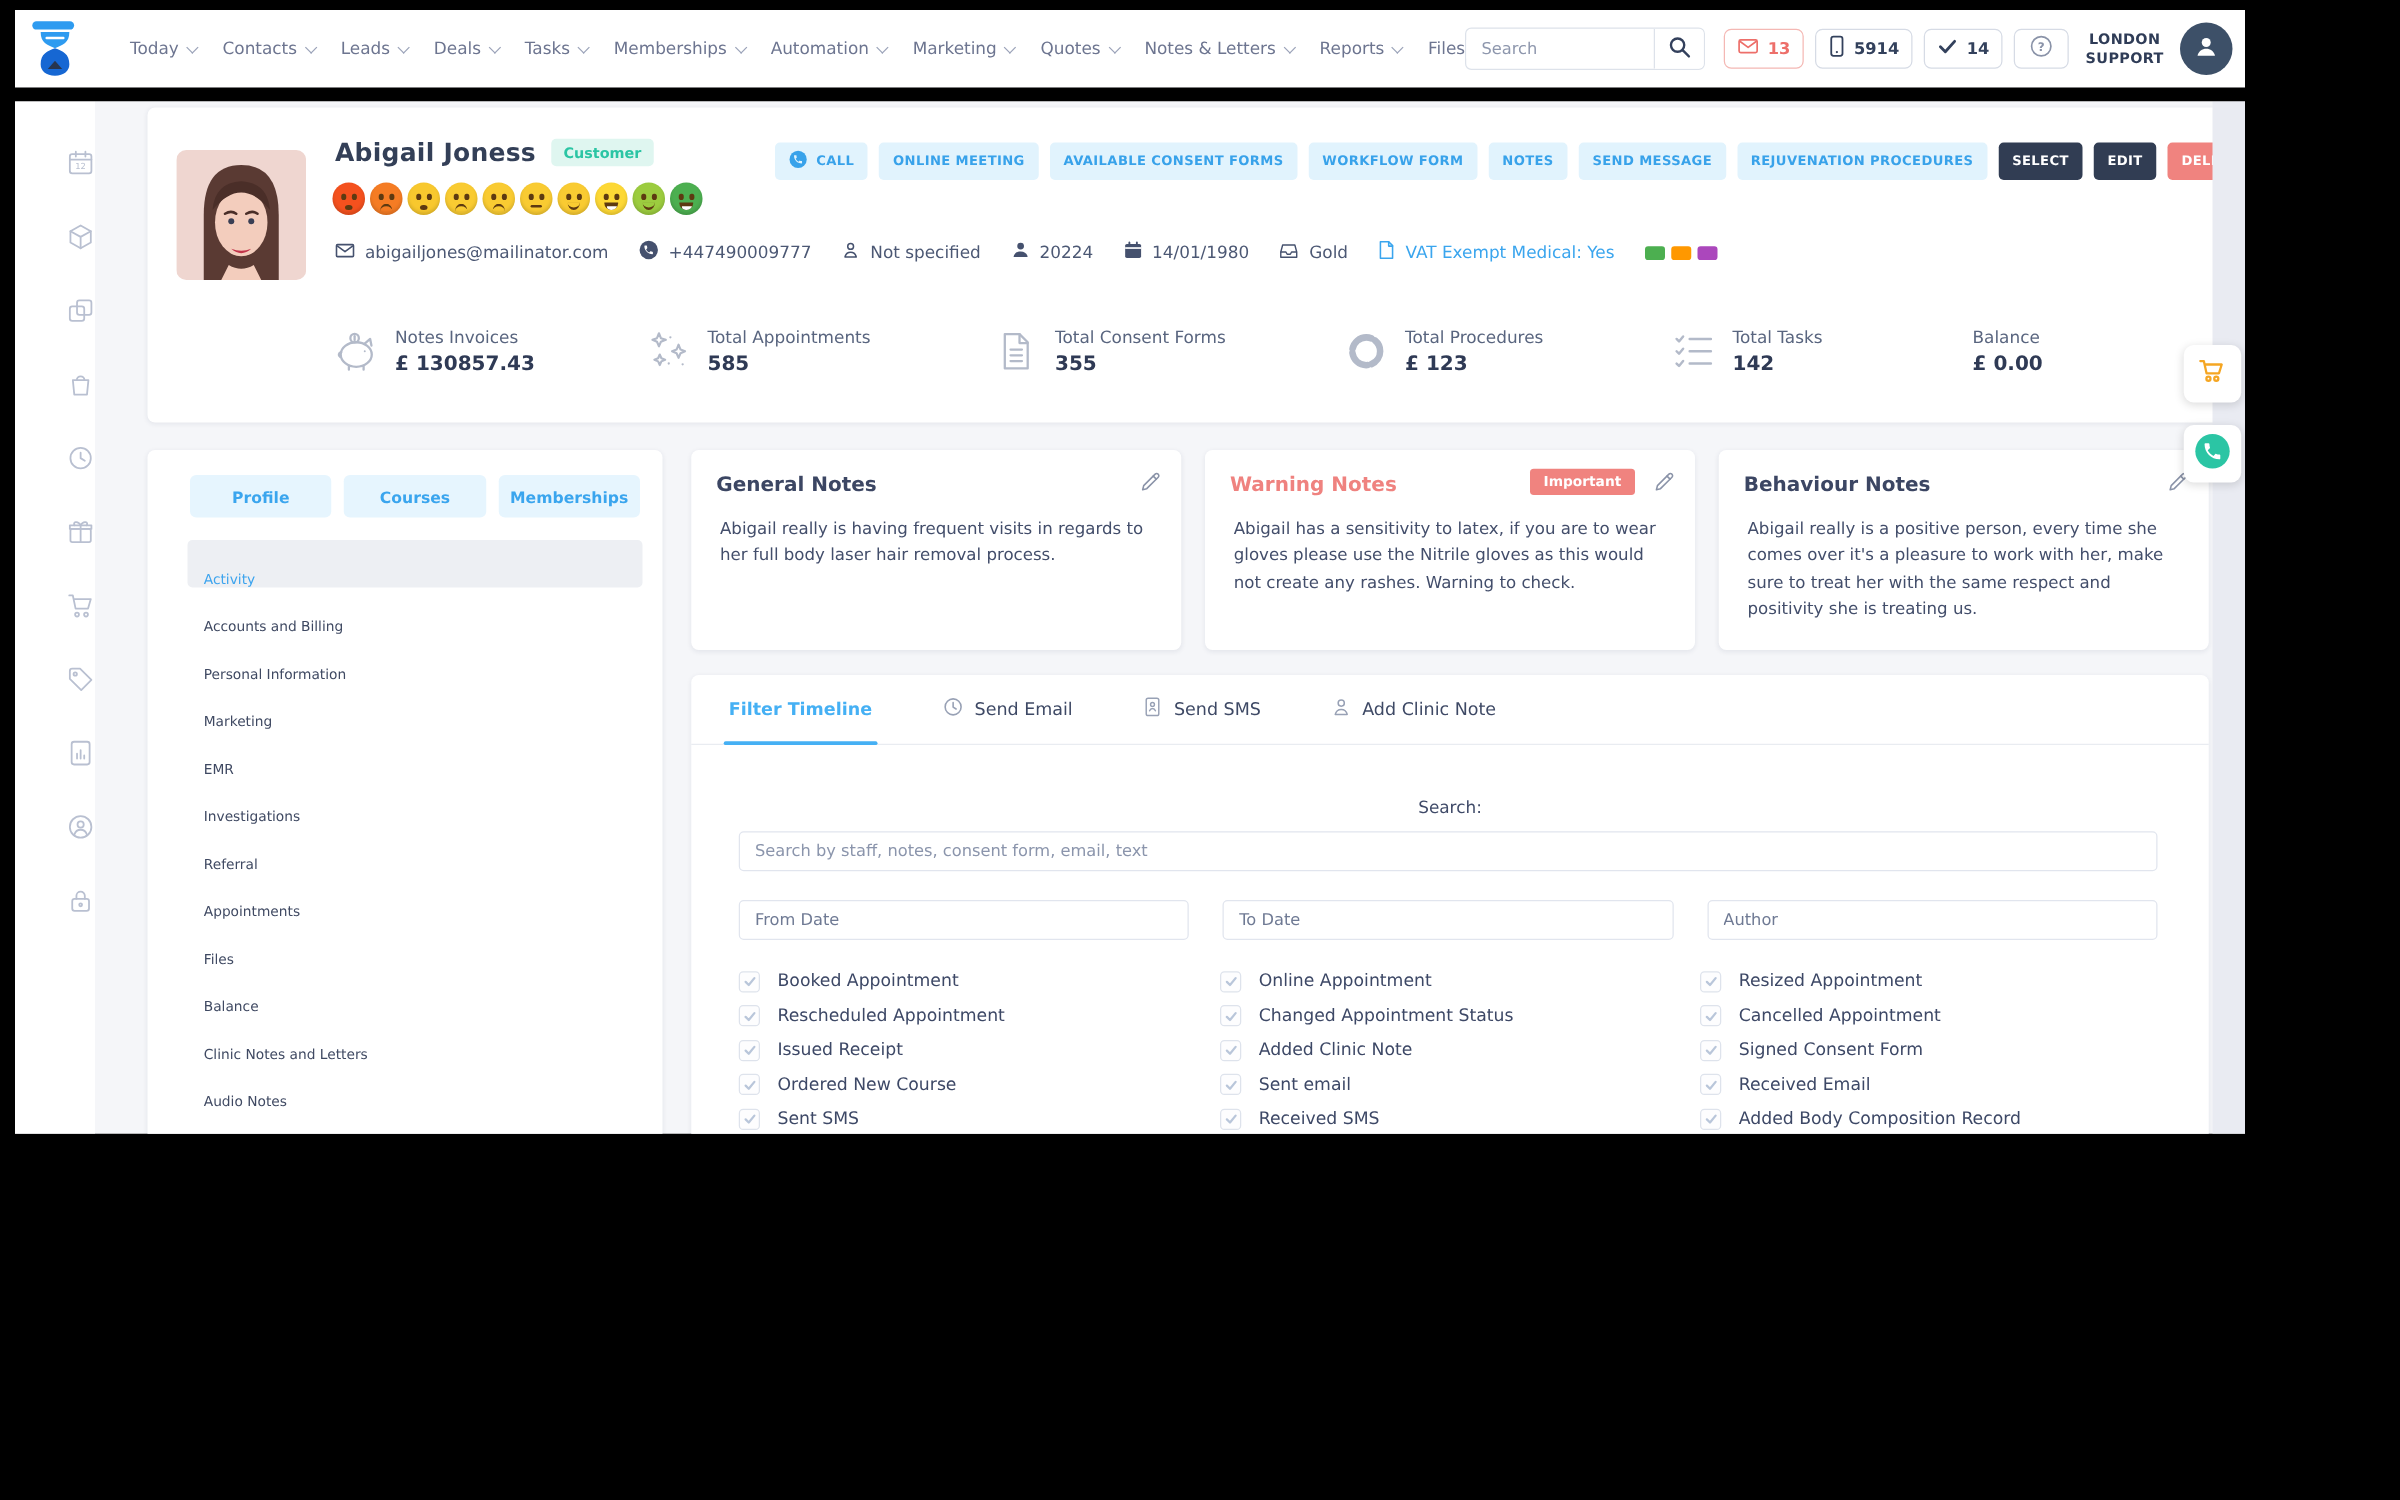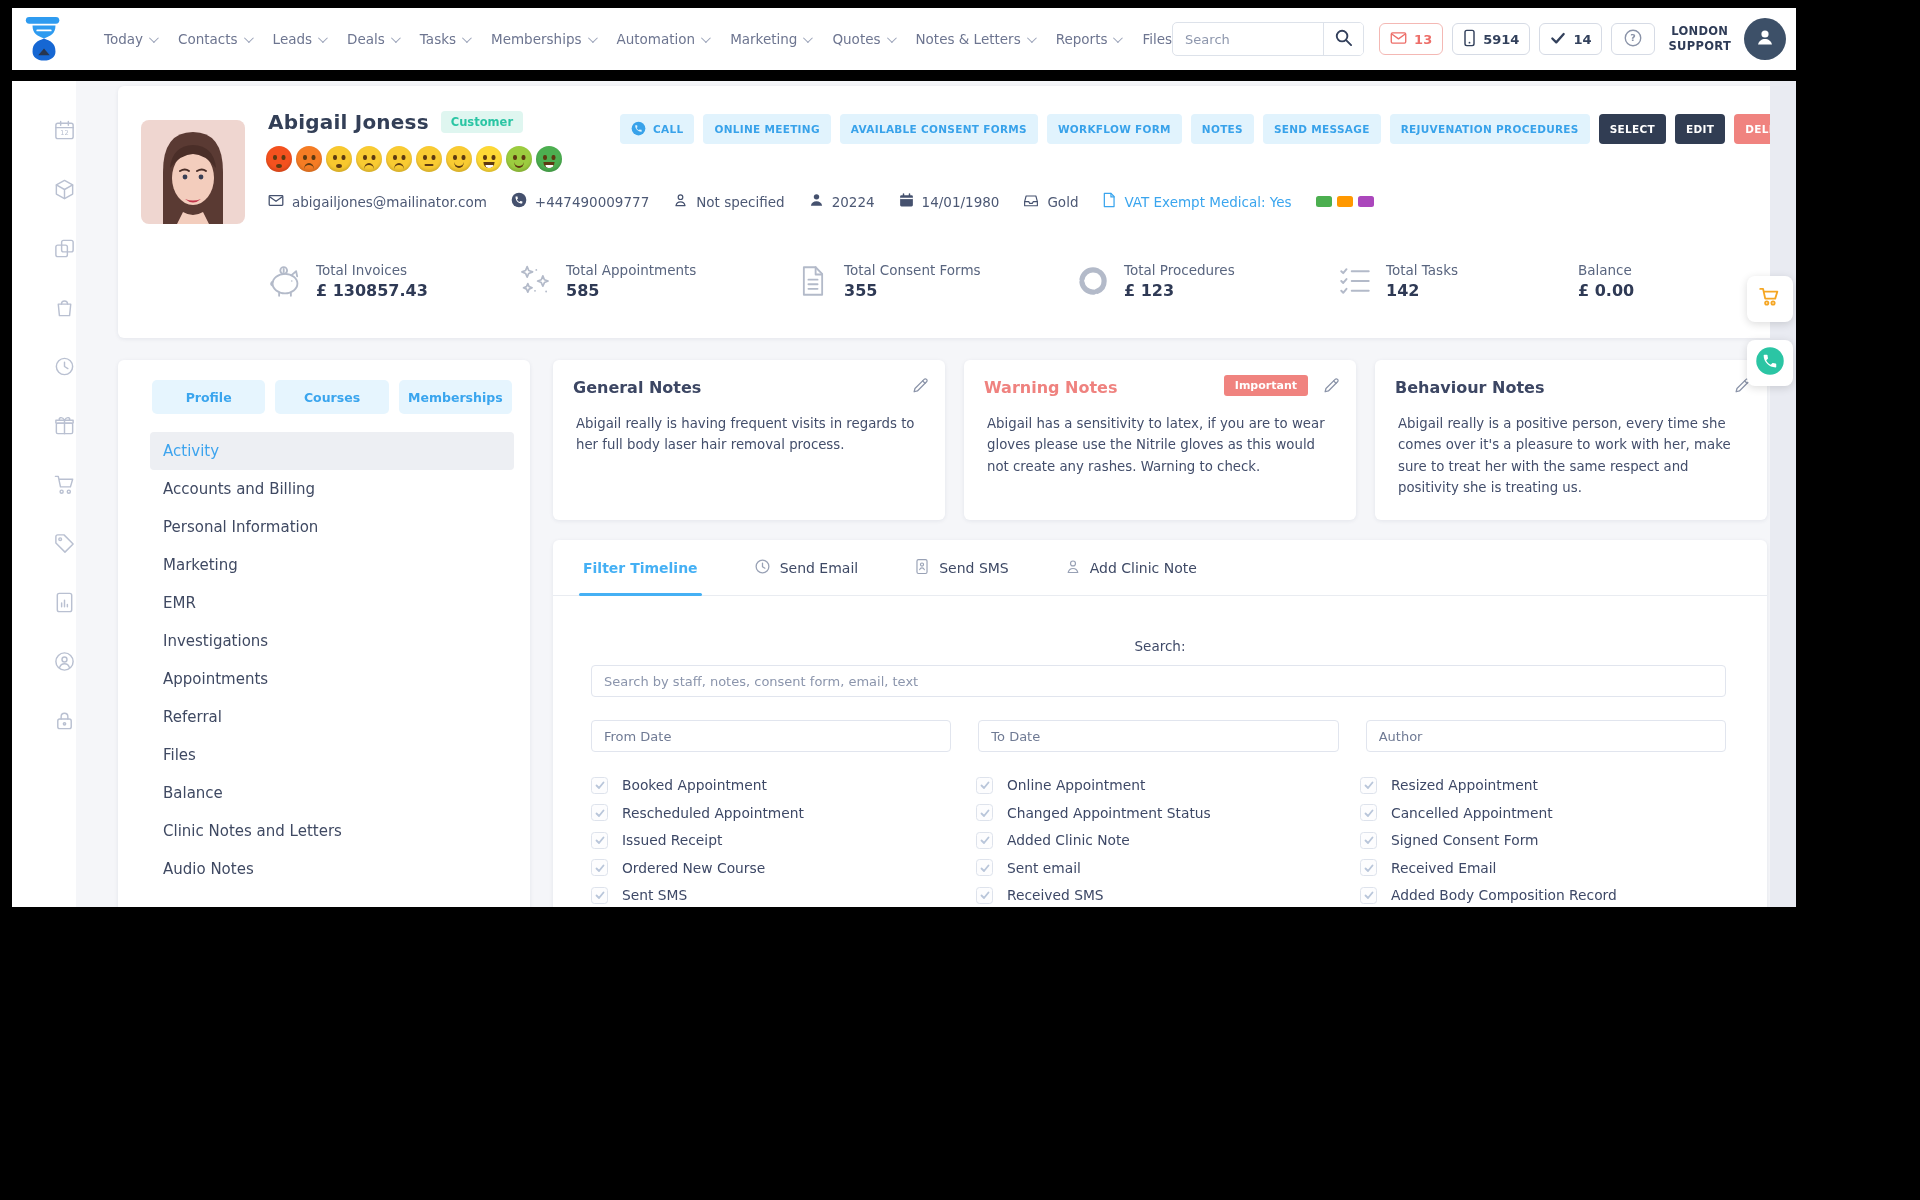--- a/index.html
+++ b/index.html
@@ -65,21 +65,21 @@
   .stat-ic{width:34px;height:34px}
   .stat-tx{display:flex;flex-direction:column;gap:3px}
   .stat-l{font-size:13.5px;color:#59657f}
   .stat-v{font-size:16px;font-weight:700;color:#2f3a55}
 
   
   .panel{left:106px;top:352px;width:412px;height:620px;padding:20px 0 0 16px}
   .ptabs{display:flex;gap:10px;padding:0 18px}
   .ptab{flex:1;height:34px;background:#e6f5fe;color:#3aa5ee;font-size:12.5px;font-weight:600;border:none;border-radius:5px;display:flex;align-items:center;justify-content:center;cursor:pointer;font-family:inherit}
   .pmenu{margin-top:18px;display:flex;flex-direction:column}
-  .side-item{height:38px;display:flex;align-items:center;margin:0 16px;padding:0 13px;border-radius:4px;font-size:15px;color:#3f4962;cursor:pointer;white-space:nowrap}
+  .side-item{height:38px;display:flex;align-items:flex-end;margin:0 16px;padding:0 13px;border-radius:4px;font-size:11px;color:#3f4962;cursor:pointer;white-space:nowrap}
   .side-item.active{background:#edeff3;color:#3da4ee}
 
   
   .notes-row{position:absolute;left:541px;top:352px;width:1214px;height:160px;display:flex;gap:19px}
   .ncard{flex:1;background:#fff;border-radius:6px;box-shadow:0 1px 4px rgba(30,40,80,.08);position:relative;padding:18px 20px}
   .ntitle{font-size:16px;font-weight:600;color:#3c4663}
   .ntitle.warn{color:#ef827f}
   .nbody{margin-top:16px;font-size:13.3px;line-height:1.6;color:#434e6b;padding-left:3px}
   .pencil{position:absolute;right:16px;top:16px;width:18px;height:18px;cursor:pointer}
   .imp-badge{position:absolute;right:48px;top:15px;background:#f0837f;color:#fff;font-size:11px;font-weight:700;padding:4px 11px;border-radius:3px}
@@ -463,21 +463,21 @@
           <ellipse cx="13" cy="15" rx="9.5" ry="7.5"></ellipse>
               <path d="M3.8 13.5c-1.6.2-2 2.2-.6 3"></path>
               <path d="M8.5 22.3v2M17.5 22.3v2"></path>
               <path d="M18 8.5l3.5-3 .8 4"></path>
               <circle cx="12" cy="5" r="2.6"></circle>
               <path d="M12 3.8v2.4"></path>
               <circle cx="18.2" cy="13" r=".6" fill="#b3bac9" stroke="none"></circle>
         </svg>
       </span>
       <span class="stat-tx">
-            <span class="stat-l">Total Invoices</span>
+            <span class="stat-l">Notes Invoices</span>
             <span class="stat-v">£ 130857.43</span>
           </span>
     </div>
     <div class="stat" style="left:400px">
       <span class="stat-ic">
         <svg viewBox="0 0 26 26" class="oline" style="stroke:#b3bac9;stroke-width:1.3">
           <path d="M7 2l1.2 3L11.2 6 8.2 7.2 7 10 5.8 7.2 3 6l2.8-1z"></path>
           <path d="M19 9l1.2 3 2.8 1-2.8 1.2L19 17l-1.2-2.8L15 13l2.8-1z"></path>
           <path d="M7.5 15l1 2.3 2.3.9-2.3 1-1 2.3-1-2.3-2.3-1 2.3-.9z"></path>
           <circle cx="14" cy="4.5" r=".7" fill="#b3bac9" stroke="none"></circle>
@@ -554,24 +554,24 @@
           <div class="side-item">
         <span>Marketing</span>
       </div>
           <div class="side-item">
         <span>EMR</span>
       </div>
           <div class="side-item">
         <span>Investigations</span>
       </div>
           <div class="side-item">
+        <span>Referral</span>
+      </div>
+          <div class="side-item">
         <span>Appointments</span>
-      </div>
-          <div class="side-item">
-        <span>Referral</span>
       </div>
           <div class="side-item">
         <span>Files</span>
       </div>
           <div class="side-item">
         <span>Balance</span>
       </div>
           <div class="side-item">
         <span>Clinic Notes and Letters</span>
       </div>

